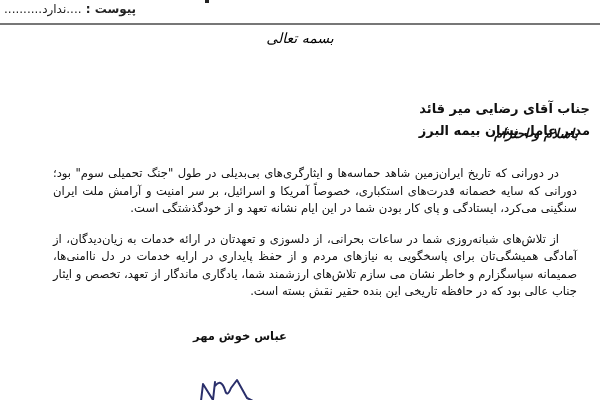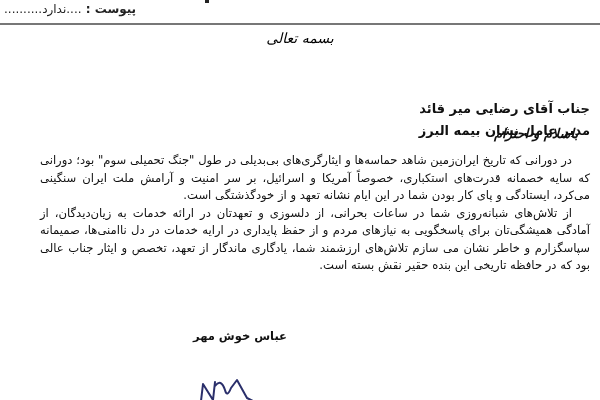--- a/index.html
+++ b/index.html
@@ -24,21 +24,21 @@
     font-weight:bold; font-size:13px; line-height:22px;margin-top:36px;
   }
   .greeting {
     position:absolute; right:22px; top:126px; direction:rtl;
     font-family:"DejaVu Serif", serif; font-style:italic; font-weight:bold; font-size:13px;
   }
   .body-text {
     position:absolute; right:10px; left:40px; top:152px; direction:rtl; text-align:justify;
     font-size:11.6px; line-height:17.5px;
   }
-  .body-text p { margin:0; text-indent:18px; text-align-last:right; }
+  .body-text p { margin:13px; text-indent:18px; text-align-last:right; }
   .sign-block {
     position:absolute; left:110px; width:220px; top:326px; direction:rtl; text-align:center;
     font-weight:bold; font-size:11.5px; line-height:21px;margin-left:20px;
   }
   .signature { position:absolute; left:197px; top:378px; width:60px; height:24px; }
 </style>
 </head>
 <body>
 
 <div>

